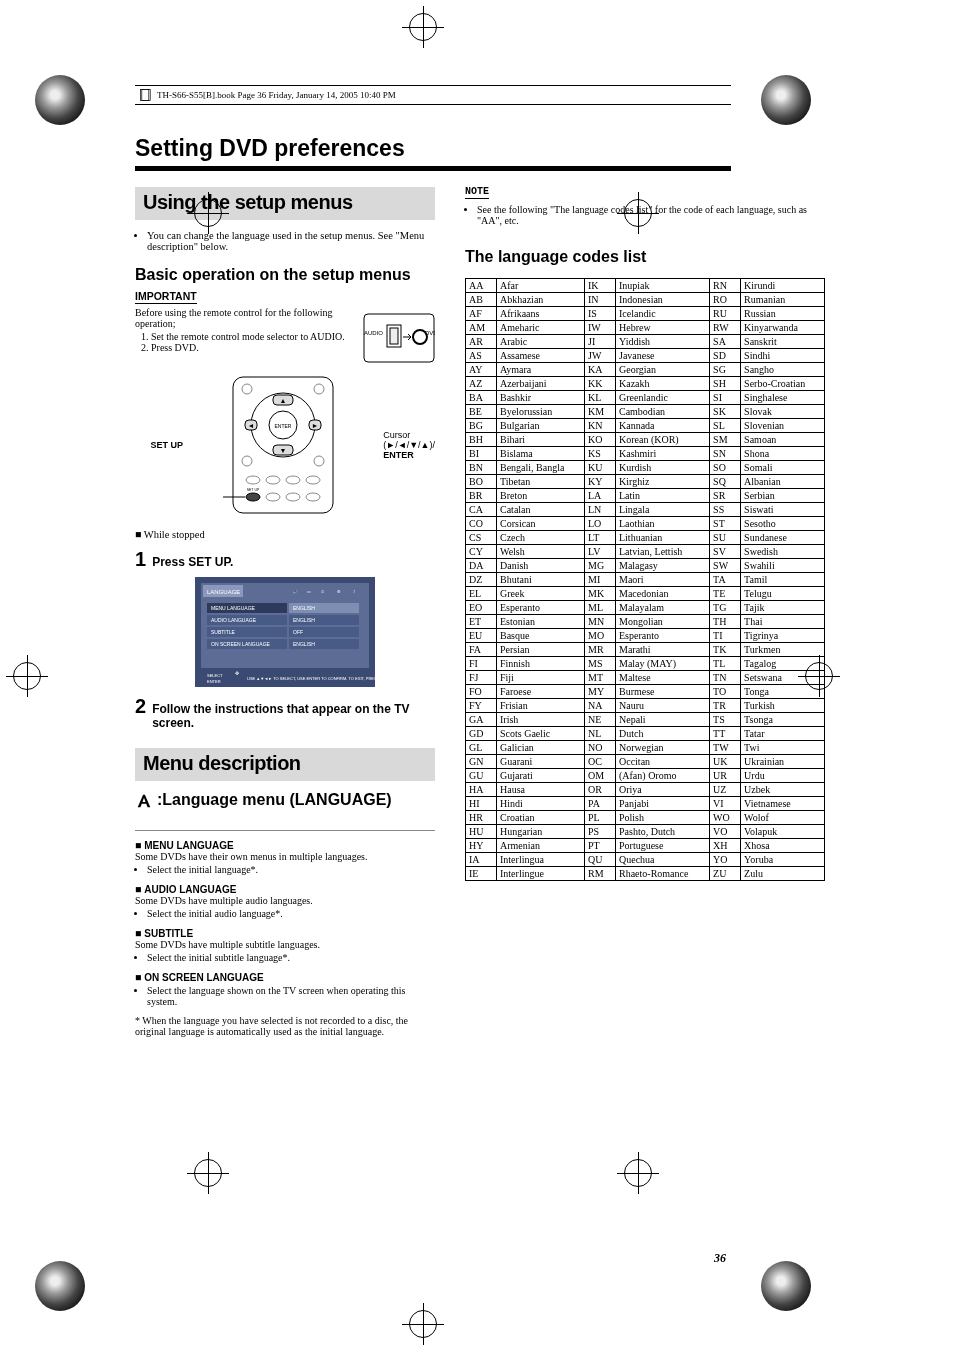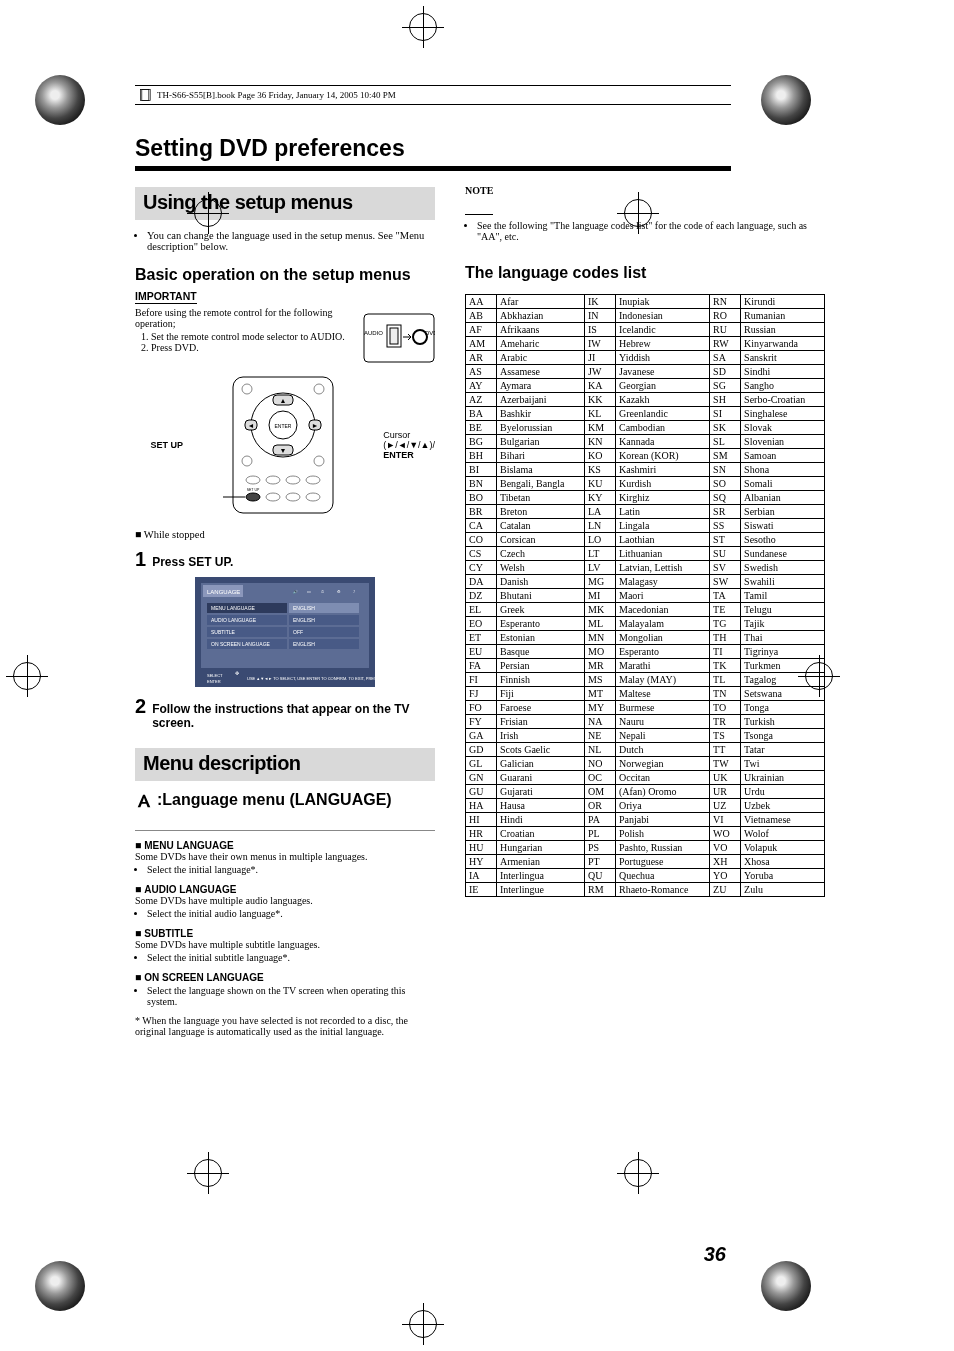--- a/index.html
+++ b/index.html
@@ -92,25 +92,25 @@
   .imp {
     font-family: Arial, sans-serif;
     font-weight: bold;
     font-size: 10.5px;
     border-bottom: 1px solid #000;
     padding-bottom: 1px;
     margin-bottom: 3px;
     display:inline-block;
   }
   .note {
-    font-family: Liberation Serif, serif;
+    font-family: Liberation Mono, monospace;
     font-weight: bold;
     font-size: 10px;
     border-bottom: 1px solid #000;
-    padding-bottom: 18px;
+    padding-bottom: 1px;
     margin-bottom: 3px;
     display:inline-block;
   }
   ul.bul { margin:2px 0 6px 0; padding-left: 12px; }
   ul.bul li { margin-bottom: 2px; }
   ol.num { margin:2px 0 6px 0; padding-left: 16px; }
   .sq-item { margin-top:8px; }
   .sq-item .sq { font-family:sans-serif; }
   .sq-item .lbl { font-family: Arial, sans-serif; font-weight:bold; font-size:10px;}
   .step { display:flex; align-items:baseline; gap:6px; margin-top:8px;}
@@ -132,24 +132,24 @@
     border: 0.5px solid #000;
     padding: 1px 3px;
     white-space: nowrap;
   }
   table.codes td.c { width: 24px; }
 
   .page-num {
     position: absolute;
     right: 120px;
     bottom: 85px;
-    font-family: Liberation Sans, sans-serif;
+    font-family: Liberation Serif, serif;
     font-weight: bold;
     font-style: italic;
-    font-size: 20px;
+    font-size: 12px;
   }
 
   .remote-fig, .menu-fig, .selector-fig {
     display:block; margin: 6px auto;
   }
 </style>
 </head>
 <body>
 
 <div class="page">
@@ -670,21 +670,21 @@
               <td>Croatian</td>
               <td class="c">PL</td>
               <td>Polish</td>
               <td class="c">WO</td>
               <td>Wolof</td>
             </tr>
             <tr>
               <td class="c">HU</td>
               <td>Hungarian</td>
               <td class="c">PS</td>
-              <td>Pashto, Russian</td>
+              <td>Pashto, Dutch</td>
               <td class="c">VO</td>
               <td>Volapuk</td>
             </tr>
             <tr>
               <td class="c">HY</td>
               <td>Armenian</td>
               <td class="c">PT</td>
               <td>Portuguese</td>
               <td class="c">XH</td>
               <td>Xhosa</td>

